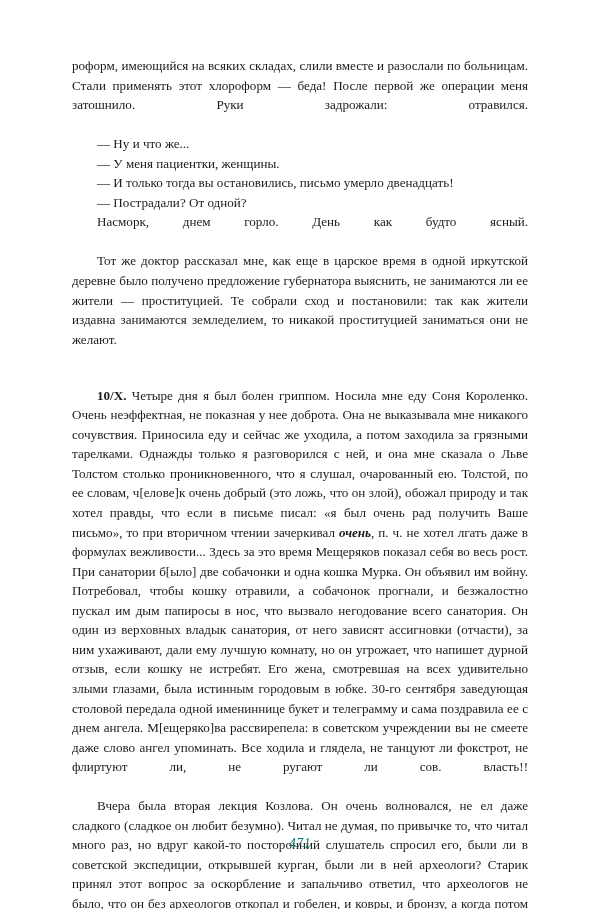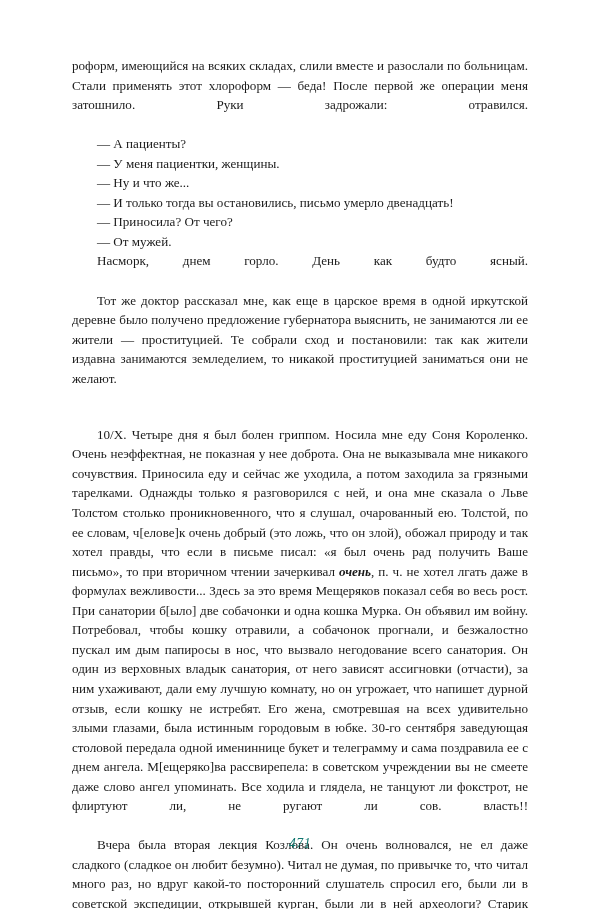--- a/index.html
+++ b/index.html
@@ -61,21 +61,21 @@
     line-height: 19.55px;
     text-align: left;
     text-indent: 25px;
   }
 
   p.spacer-before {
     margin-top: 17px;
   }
 
   .bold {
-    font-weight: normal;
+    font-weight: bold;
   }
 
   .ital {
     font-style: italic;
     font-weight: bold;
   }
 
   .folio {
     position: absolute;
     left: 0;
@@ -90,26 +90,24 @@
 </style>
 </head>
 <body>
 
 <div class="page">
 
   <div class="text-block">
 
     <p class="para cont">роформ, имеющийся на всяких складах, слили вместе и разослали по больницам. Стали применять этот хлороформ — беда! После первой же операции меня затошнило. Руки задрожали: отравился.</p>
 
-    <p class="dialogue">— А пациенты?</p>
+    <p class="dialogue">— Ну и что же...</p>
     <p class="dialogue">— У меня пациентки, женщины.</p>
-    <p class="dialogue">— Ну и что же...</p>
     <p class="dialogue">— И только тогда вы остановились, письмо умерло двенадцать!</p>
-    <p class="dialogue">— Приносила? От чего?</p>
-    <p class="dialogue">— От мужей.</p>
+    <p class="dialogue">— Пострадали? От одной?</p>
 
     <p class="para indent">Насморк, днем горло. День как будто ясный.</p>
 
     <p class="para indent">Тот же доктор рассказал мне, как еще в царское время в одной иркутской деревне было получено предложение губернатора выяснить, не занимаются ли ее жители — проституцией. Те собрали сход и постановили: так как жители издавна занимаются земледелием, то никакой проституцией заниматься они не желают.</p>
 
     <p class="para indent spacer-before"><span class="bold">10/X.</span> <span>Четыре дня я был болен гриппом. Носила мне еду Соня Короленко. Очень неэффектная, не показная у нее доброта. Она не выказывала мне никакого сочувствия. Приносила еду и сейчас же уходила, а потом заходила за грязными тарелками. Однажды только я разговорился с ней, и она мне сказала о Льве Толстом столько проникновенного, что я слушал, очарованный ею. Толстой, по ее словам, ч[елове]к очень добрый (это ложь, что он злой), обожал природу и так хотел правды, что если в письме писал: «я был очень рад получить Ваше письмо», то при вторичном чтении зачеркивал </span><span class="ital">очень</span><span>, п. ч. не хотел лгать даже в формулах вежливости... Здесь за это время Мещеряков показал себя во весь рост. При санатории б[ыло] две собачонки и одна кошка Мурка. Он объявил им войну. Потребовал, чтобы кошку отравили, а собачонок прогнали, и безжалостно пускал им дым папиросы в нос, что вызвало негодование всего санатория. Он один из верховных владык санатория, от него зависят ассигновки (отчасти), за ним ухаживают, дали ему лучшую комнату, но он угрожает, что напишет дурной отзыв, если кошку не истребят. Его жена, смотревшая на всех удивительно злыми глазами, была истинным городовым в юбке. 30-го сентября заведующая столовой передала одной имениннице букет и телеграмму и сама поздравила ее с днем ангела. М[ещеряко]ва рассвирепела: в советском учреждении вы не смеете даже слово ангел упоминать. Все ходила и глядела, не танцуют ли фокстрот, не флиртуют ли, не ругают ли сов. власть!!</span></p>
 
     <p class="para indent">Вчера была вторая лекция Козлова. Он очень волновался, не ел даже сладкого (сладкое он любит безумно). Читал не думая, по привычке то, что читал много раз, но вдруг какой-то посторонний слушатель спросил его, были ли в советской экспедиции, открывшей курган, были ли в ней археологи? Старик принял этот вопрос за оскорбление и запальчиво ответил, что археологов не было, что он без археологов откопал и гобелен, и ковры, и бронзу, а когда потом</p>
 
   </div>

